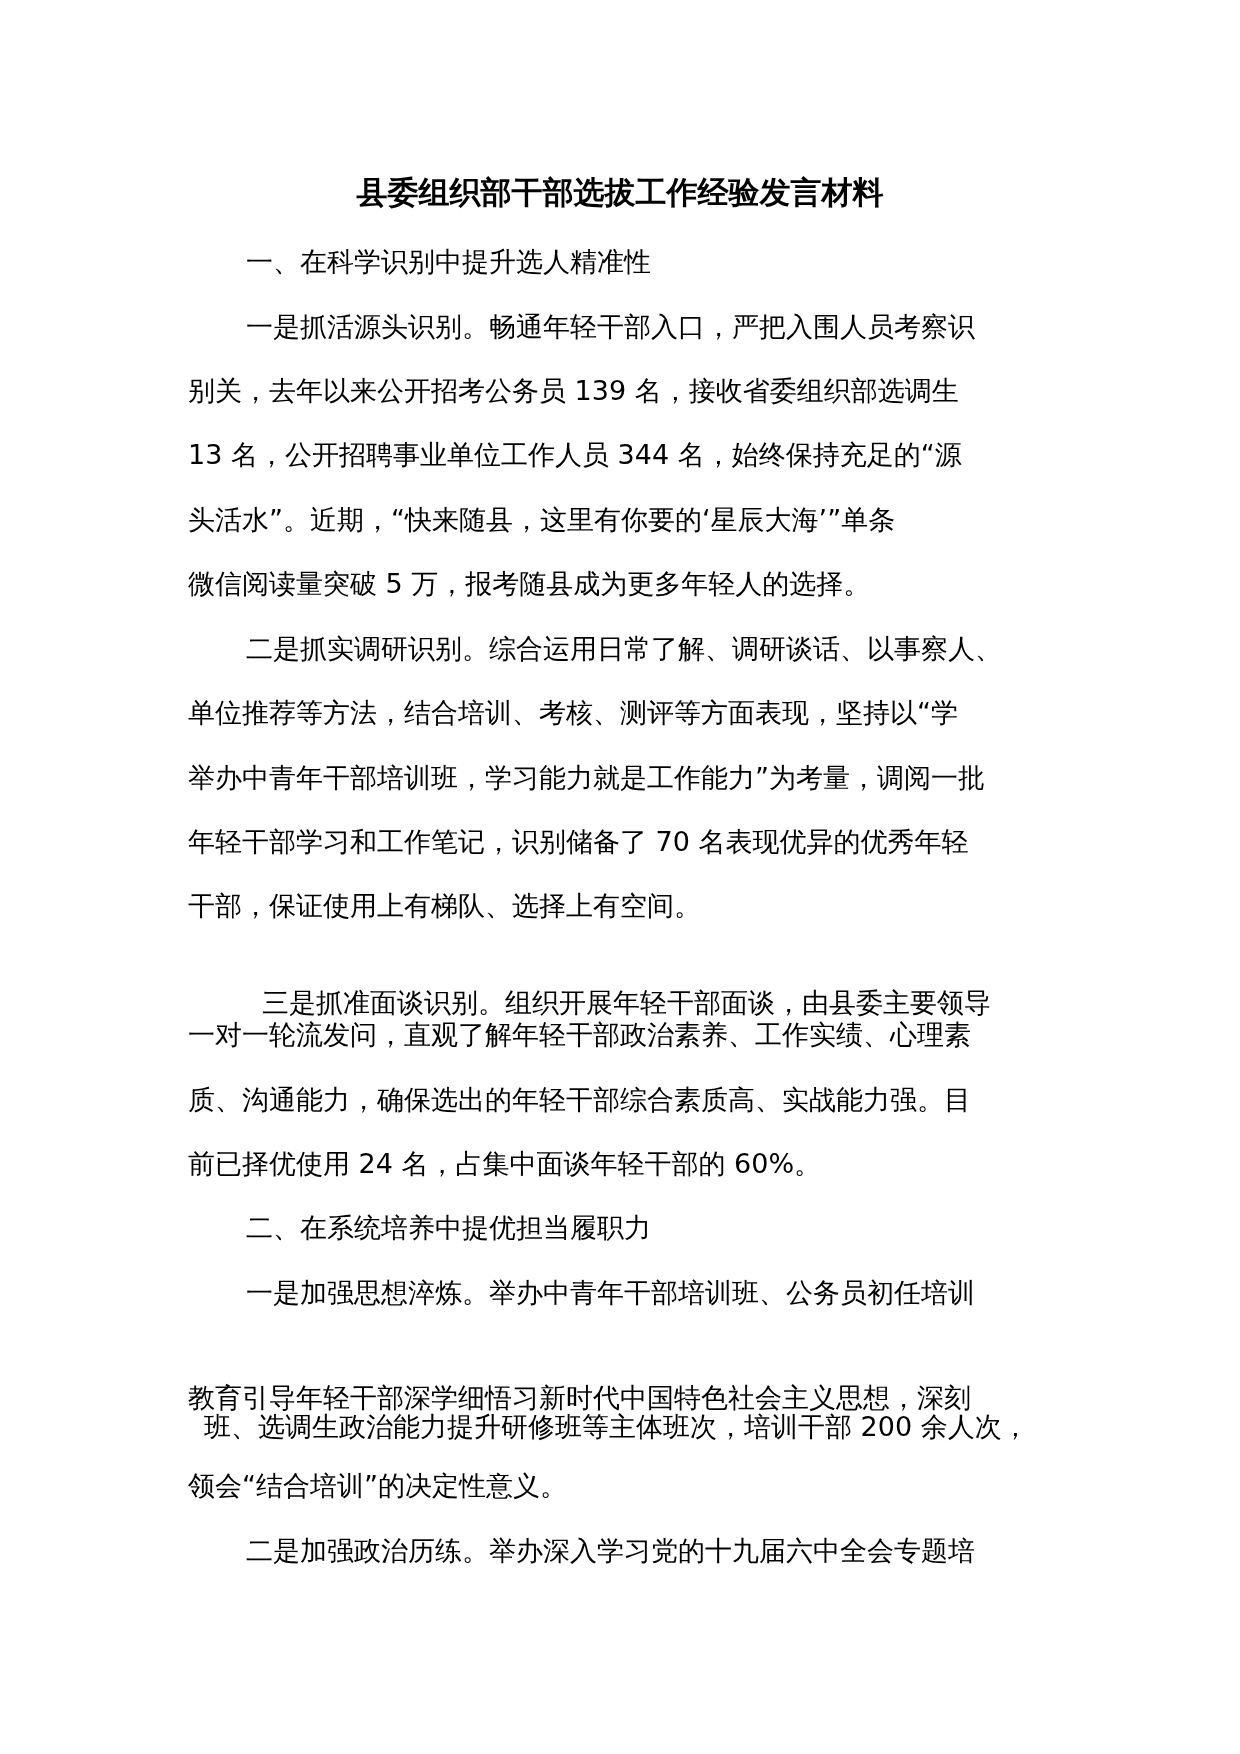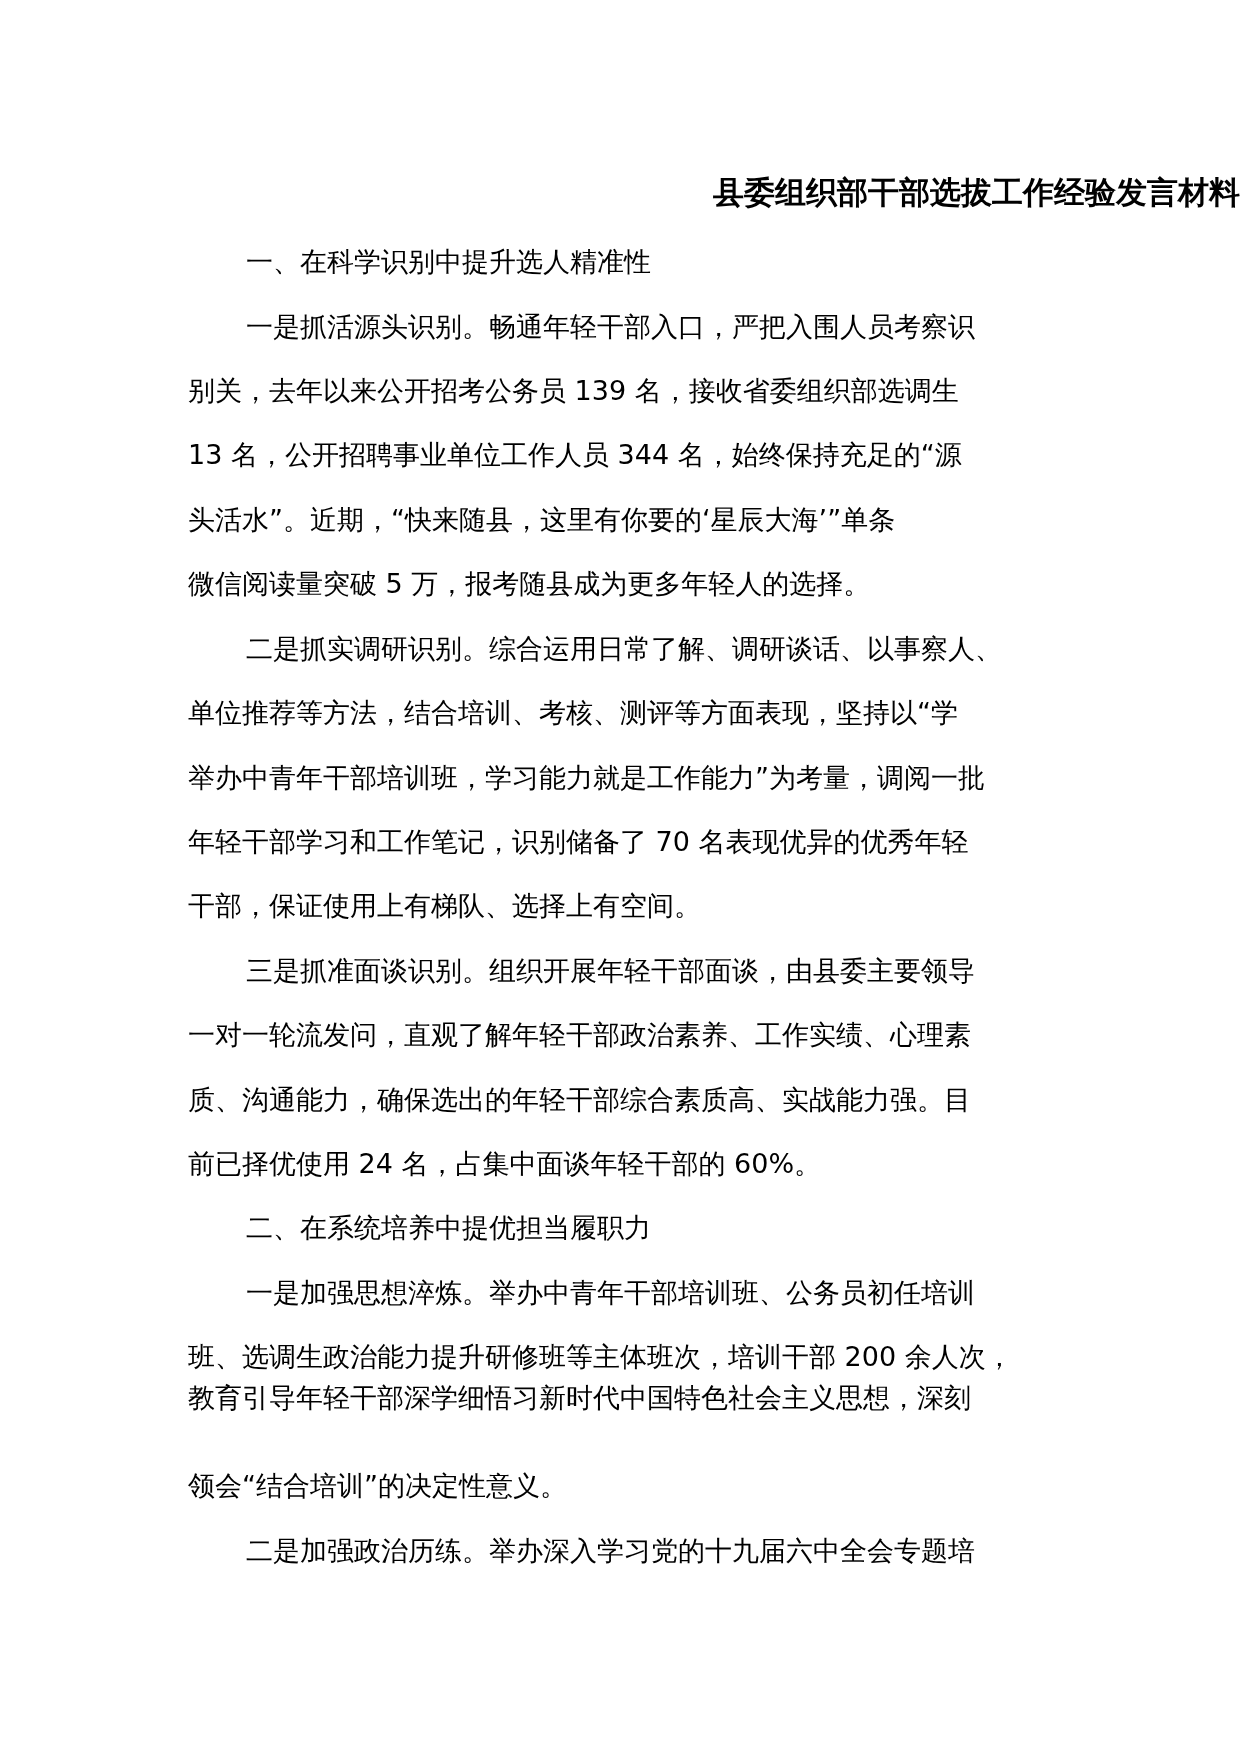--- a/index.html
+++ b/index.html
@@ -21,21 +21,21 @@
       top: 0;
       width: 1240px;
       height: 1754px;
       background: #ffffff;
     }
     .title {
       position: absolute;
       left: 0;
       width: 1240px;
       top: 172px;
-      text-align: right;
+      text-align: center;
       font-size: 31px;
       font-weight: bold;
       line-height: 40px;
       white-space: nowrap;
     }
     .line {
       position: absolute;
       left: 188px;
       font-size: 27px;
       line-height: 36px;
@@ -56,24 +56,24 @@
       <div class="line indent" style="top: 309px;">一是抓活源头识别。畅通年轻干部入口，严把入围人员考察识</div>
       <div class="line" style="top: 373px;">别关，去年以来公开招考公务员 139 名，接收省委组织部选调生</div>
       <div class="line" style="top: 437px;">13 名，公开招聘事业单位工作人员 344 名，始终保持充足的“源</div>
       <div class="line" style="top: 502px;">头活水”。近期，“快来随县，这里有你要的‘星辰大海’”单条</div>
       <div class="line" style="top: 566px;">微信阅读量突破 5 万，报考随县成为更多年轻人的选择。</div>
       <div class="line indent" style="top: 631px;">二是抓实调研识别。综合运用日常了解、调研谈话、以事察人、</div>
       <div class="line" style="top: 695px;">单位推荐等方法，结合培训、考核、测评等方面表现，坚持以“学</div>
       <div class="line" style="top: 760px;">举办中青年干部培训班，学习能力就是工作能力”为考量，调阅一批</div>
       <div class="line" style="top: 824px;">年轻干部学习和工作笔记，识别储备了 70 名表现优异的优秀年轻</div>
       <div class="line" style="top: 888px;">干部，保证使用上有梯队、选择上有空间。</div>
-      <div class="line indent" style="top: 953px;">三是抓准面谈识别。组织开展年轻干部面谈，由县委主要领导</div>
+      <div class="line indent" style="top: 985px; margin-left: 16px;">三是抓准面谈识别。组织开展年轻干部面谈，由县委主要领导</div>
       <div class="line" style="top: 1017px;">一对一轮流发问，直观了解年轻干部政治素养、工作实绩、心理素</div>
       <div class="line" style="top: 1082px;">质、沟通能力，确保选出的年轻干部综合素质高、实战能力强。目</div>
       <div class="line" style="top: 1146px;">前已择优使用 24 名，占集中面谈年轻干部的 60%。</div>
       <div class="line indent" style="top: 1210px; text-align: right;">二、在系统培养中提优担当履职力</div>
       <div class="line indent" style="top: 1275px;">一是加强思想淬炼。举办中青年干部培训班、公务员初任培训</div>
-      <div class="line" style="top: 1339px;">班、选调生政治能力提升研修班等主体班次，培训干部 200 余人次，</div>
+      <div class="line" style="top: 1409px; margin-left: 16px;">班、选调生政治能力提升研修班等主体班次，培训干部 200 余人次，</div>
       <div class="line" style="top: 1380px; font-family: Liberation Serif, serif;">教育引导年轻干部深学细悟习新时代中国特色社会主义思想，深刻</div>
       <div class="line" style="top: 1468px;">领会“结合培训”的决定性意义。</div>
       <div class="line indent" style="top: 1533px;">二是加强政治历练。举办深入学习党的十九届六中全会专题培</div>
     </div>
 </div>
 
 </body></html>

